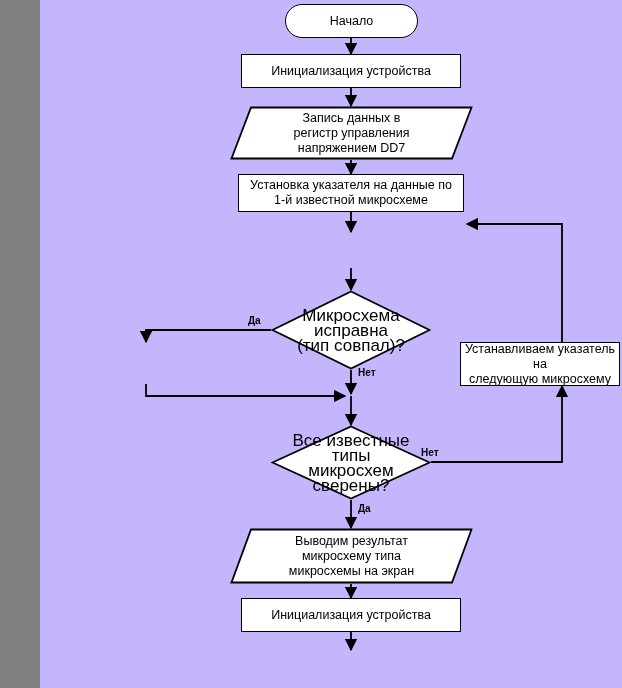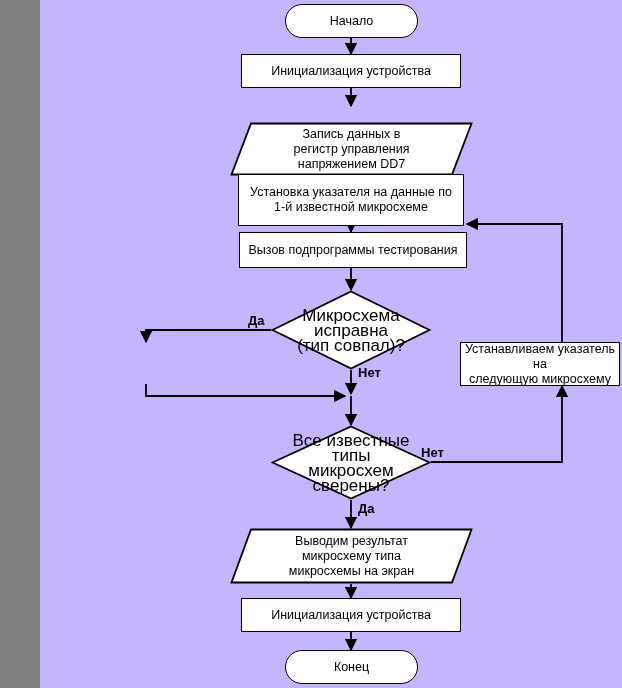--- a/index.html
+++ b/index.html
@@ -85,21 +85,21 @@
     justify-content: center;
     text-align: center;
     color: #000;
     font-size: 17px;
     line-height: 15px;
     white-space: pre-line;
   }
   .edge-label {
     position: absolute;
     color: #000;
-    font-size: 13px;
+    font-size: 10px;
     font-weight: bold;
     line-height: 11px;
     z-index: 4;
     white-space: nowrap;
   }
 </style>
 </head>
 <body>
 
 <div id="canvas">
@@ -129,37 +129,34 @@
   </svg>
 
   <div class="node terminator" style="left:245px; top:4px; width:133px; height:34px;">
     <span>Начало</span>
   </div>
 
   <div class="node box" style="left:201px; top:54px; width:220px; height:34px;">
     <span>Инициализация устройства</span>
   </div>
 
-  <div class="io-wrap" style="left:190px; top:122px; width:243px; height:54px;">
+  <div class="io-wrap" style="left:190px; top:106px; width:243px; height:54px;">
     <svg width="243" height="54" viewBox="0 0 243 54" xmlns="http://www.w3.org/2000/svg">
       <polygon points="21,1.5 241.5,1.5 222,52.5 1.5,52.5" fill="#ffffff" stroke="#000000" stroke-width="1.8"></polygon>
     </svg>
     <div class="io-text">Запись данных в
 регистр управления
 напряжением DD7</div>
   </div>
 
-  <div class="node box" style="left:198px; top:174px; width:226px; height:52px;">
+  <div class="node box" style="left:198px; top:174px; width:226px; height:38px;">
     <span>Установка указателя на данные по
 1-й известной микросхеме</span>
   </div>
 
-  <div class="node box" style="left:199px; top:232px; width:228px; height:36px;">
-    <span>Вызов подпрограммы тестирования</span>
-  </div>
 
   <div class="dia-wrap" style="left:231px; top:290px; width:160px; height:80px;">
     <svg width="160" height="80" viewBox="0 0 160 80" xmlns="http://www.w3.org/2000/svg">
       <polygon points="80,1.5 158.5,40 80,78.5 1.5,40" fill="#ffffff" stroke="#000000" stroke-width="1.8"></polygon>
     </svg>
     <div class="dia-text">Микросхема
 исправна
 (тип совпал)?</div>
   </div>
 
@@ -189,17 +186,14 @@
     </svg>
     <div class="io-text">Выводим результат
 микросхему типа
 микросхемы на экран</div>
   </div>
 
   <div class="node box" style="left:201px; top:598px; width:220px; height:34px;">
     <span>Инициализация устройства</span>
   </div>
 
-  <div class="node terminator" style="left:245px; top:650px; width:133px; height:34px;">
-    <span>Конец</span>
-  </div>
 
 </div>
 
 </body></html>

